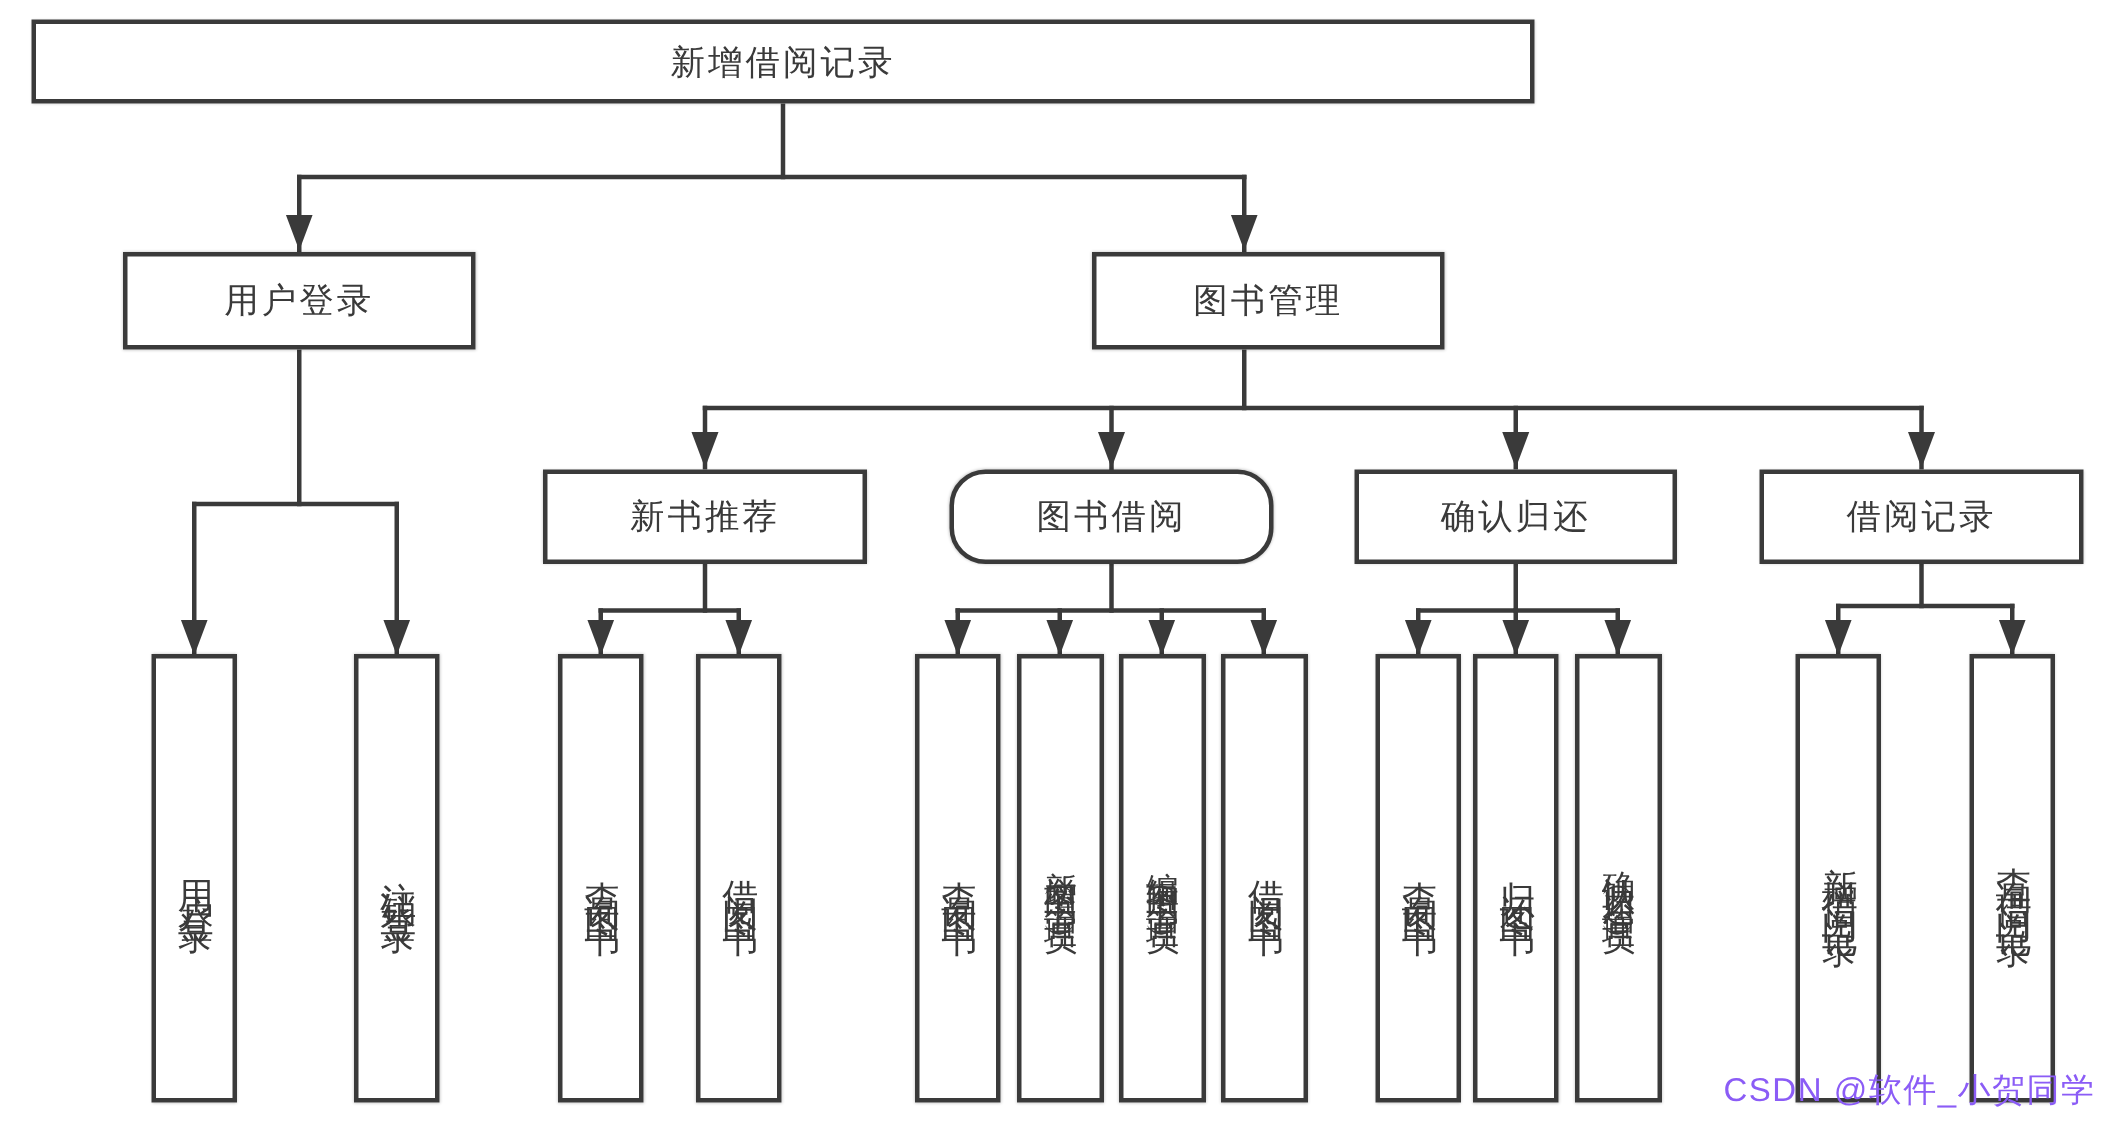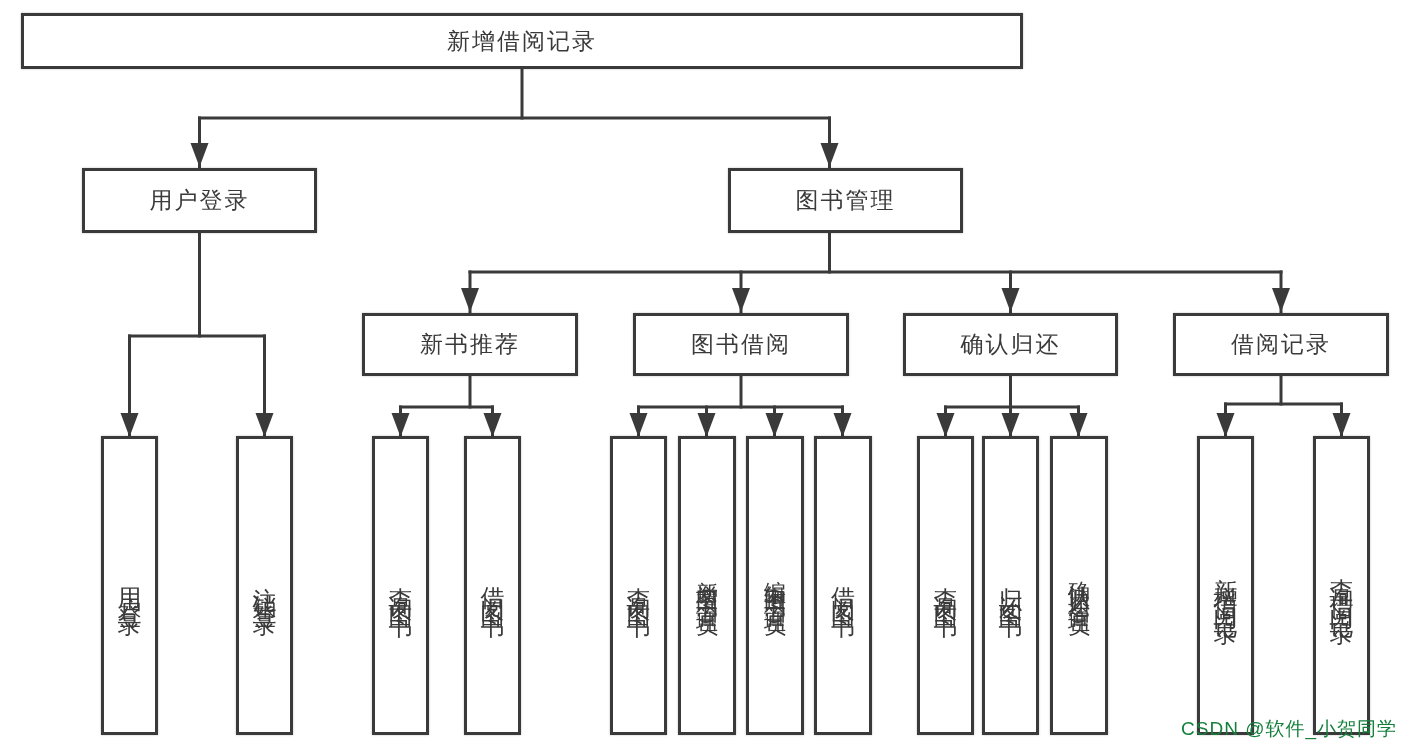--- a/index.html
+++ b/index.html
@@ -46,23 +46,23 @@
     letter-spacing:5px;
   }
   #wires{
     position:absolute;left:0;top:0;width:1405px;height:747px;
     z-index:1;
   }
   #watermark{
     position:absolute;
     right:8px;
     bottom:5px;
-    font-size:19px;
+    font-size:22px;
     letter-spacing:1px;
-    color:#15803d;
+    color:#8b5cf6;
     z-index:3;
     white-space:nowrap;
   }
 </style>
 </head>
 <body>
 
 <div id="stage">
 
   <svg id="wires" width="1405" height="747" viewBox="0 0 1405 747">
@@ -114,21 +114,21 @@
       <line x1="1341.5" y1="404" x2="1341.5" y2="437" marker-end="url(#arw)"></line>
     </g>
   </svg>
 
   <div class="node" style="left:21px;top:13px;width:1002px;height:56px;">新增借阅记录</div>
 
   <div class="node" style="left:82px;top:168px;width:235px;height:65px;">用户登录</div>
   <div class="node" style="left:712px;top:168px;width:235px;height:65px;margin-left:16px;">图书管理</div>
 
   <div class="node" style="left:362px;top:313px;width:216px;height:63px;">新书推荐</div>
-  <div class="node" style="left:633px;top:313px;width:216px;height:63px;">图书借阅</div>
+  <div class="node" style="left:633px;top:313px;width:216px;height:63px;border-radius:24px;">图书借阅</div>
   <div class="node" style="left:903px;top:313px;width:215px;height:63px;">确认归还</div>
   <div class="node" style="left:1173px;top:313px;width:216px;height:63px;">借阅记录</div>
 
   <div class="leaf" style="left:101px;top:436px;width:57px;height:299px;">用户登录</div>
   <div class="leaf" style="left:236px;top:436px;width:57px;height:299px;">注销登录</div>
 
   <div class="leaf" style="left:372px;top:436px;width:57px;height:299px;">查询图书</div>
   <div class="leaf" style="left:464px;top:436px;width:57px;height:299px;">借阅图书</div>
 
   <div class="leaf" style="left:610px;top:436px;width:57px;height:299px;">查询图书</div>

